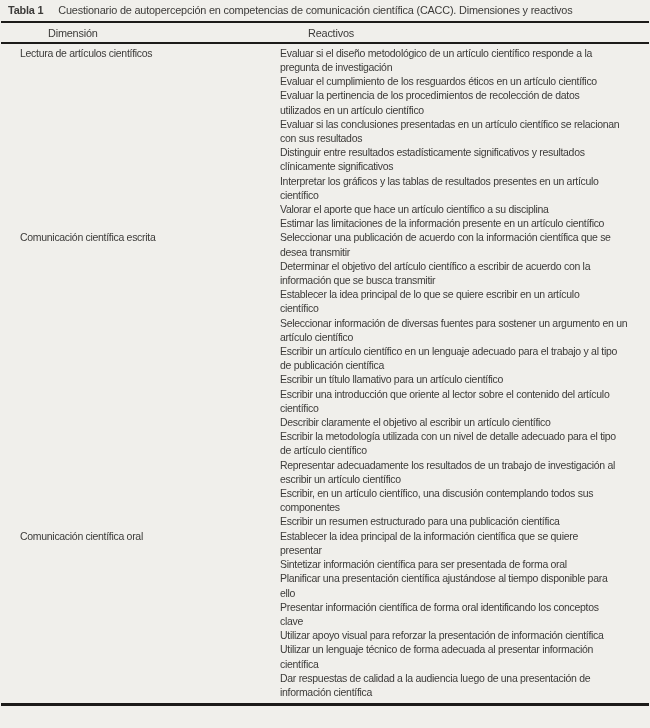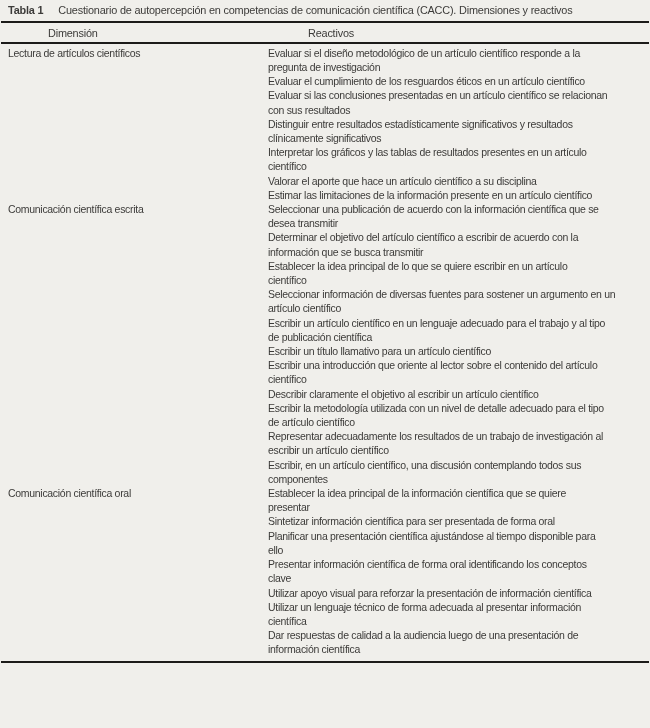--- a/index.html
+++ b/index.html
@@ -30,21 +30,21 @@
     font-size: 10.9px; line-height: 12px; letter-spacing: -0.2px; margin-left: 40px;
   }
 
   .col-dim { flex: 0 0 242px; width: 242px; }
   .col-rea { flex: 1; min-width: 0; padding-left: 18px; }
 
   .table-body {
     padding: 2px 0 0 8px;
     font-size: 10.5px; line-height: 14.2px; letter-spacing: -0.3px;
   }
-  .body-row { display: flex; align-items: flex-start; }
+  .body-row { display: flex; align-items: flex-start; margin-left: 12px; }
   .reactivo { white-space: pre; }
 </style>
 </head>
 <body>
 
 <div class="page">
 
   <div class="caption">
     <span class="caption-label">Tabla 1</span><span>Cuestionario de autopercepción en competencias de comunicación científica (CACC). Dimensiones y reactivos</span>
   </div>
@@ -58,20 +58,22 @@
 
   <div class="rule rule-thin"></div>
 
   <div class="table-body">
       <div class="body-row">
         <div class="col-dim">Lectura de artículos científicos</div>
         <div class="col-rea">
           <div class="reactivo">Evaluar si el diseño metodológico de un artículo científico responde a la
 pregunta de investigación</div>
           <div class="reactivo">Evaluar el cumplimiento de los resguardos éticos en un artículo científico</div>
+          <div class="reactivo">Evaluar la pertinencia de los procedimientos de recolección de datos
+utilizados en un artículo científico</div>
           <div class="reactivo">Evaluar si las conclusiones presentadas en un artículo científico se relacionan
 con sus resultados</div>
           <div class="reactivo">Distinguir entre resultados estadísticamente significativos y resultados
 clínicamente significativos</div>
           <div class="reactivo">Interpretar los gráficos y las tablas de resultados presentes en un artículo
 científico</div>
           <div class="reactivo">Valorar el aporte que hace un artículo científico a su disciplina</div>
           <div class="reactivo">Estimar las limitaciones de la información presente en un artículo científico</div>
         </div>
       </div>
@@ -91,20 +93,21 @@
           <div class="reactivo">Escribir un título llamativo para un artículo científico</div>
           <div class="reactivo">Escribir una introducción que oriente al lector sobre el contenido del artículo
 científico</div>
           <div class="reactivo">Describir claramente el objetivo al escribir un artículo científico</div>
           <div class="reactivo">Escribir la metodología utilizada con un nivel de detalle adecuado para el tipo
 de artículo científico</div>
           <div class="reactivo">Representar adecuadamente los resultados de un trabajo de investigación al
 escribir un artículo científico</div>
           <div class="reactivo">Escribir, en un artículo científico, una discusión contemplando todos sus
 componentes</div>
+          <div class="reactivo">Escribir un resumen estructurado para una publicación científica</div>
         </div>
       </div>
       <div class="body-row">
         <div class="col-dim">Comunicación científica oral</div>
         <div class="col-rea">
           <div class="reactivo">Establecer la idea principal de la información científica que se quiere
 presentar</div>
           <div class="reactivo">Sintetizar información científica para ser presentada de forma oral</div>
           <div class="reactivo">Planificar una presentación científica ajustándose al tiempo disponible para
 ello</div>

